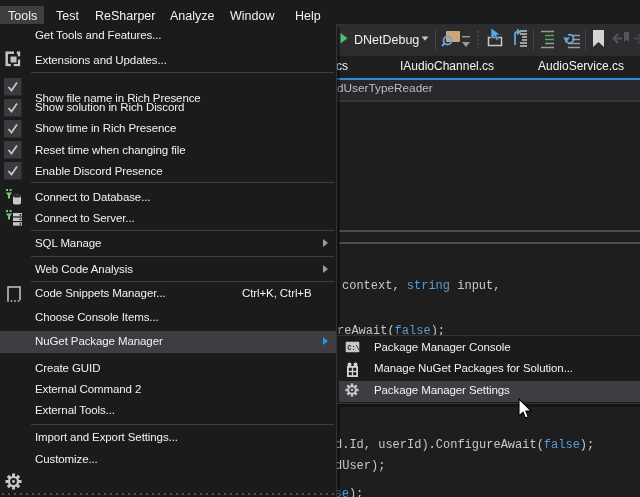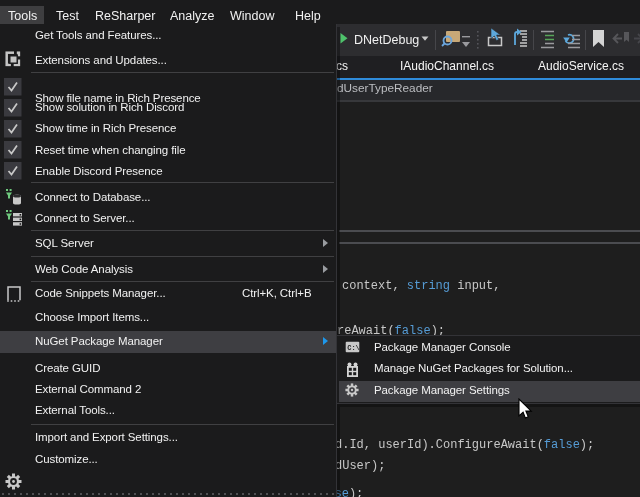--- a/index.html
+++ b/index.html
@@ -140,31 +140,31 @@
   <div class="mi" style="top:160.5px;height:21px;line-height:21px;">
       <span class="t">Enable Discord Presence</span>
     </div>
   <div class="mi" style="top:187px;height:21px;line-height:21px;">
       <span class="t">Connect to Database...</span>
     </div>
   <div class="mi" style="top:208px;height:21px;line-height:21px;">
       <span class="t">Connect to Server...</span>
     </div>
   <div class="mi" style="top:233px;height:21px;line-height:21px;">
-      <span class="t">SQL Server</span>
+      <span class="t">SQL Manage</span>
     </div>
   <div class="mi" style="top:258.5px;height:21px;line-height:21px;">
       <span class="t">Web Code Analysis</span>
     </div>
   <div class="mi" style="top:282.5px;height:21px;line-height:21px;">
       <span class="t">Code Snippets Manager...</span>
       <span class="t" style="left:242px;">Ctrl+K, Ctrl+B</span>
     </div>
   <div class="mi" style="top:307px;height:21px;line-height:21px;">
-      <span class="t">Choose Import Items...</span>
+      <span class="t">Choose Console Items...</span>
     </div>
   <div class="mi" style="top:331px;height:21px;line-height:21px;">
       <span class="t">NuGet Package Manager</span>
     </div>
   <div class="mi" style="top:357.5px;height:21px;line-height:21px;">
       <span class="t">Create GUID</span>
     </div>
   <div class="mi" style="top:378.5px;height:21px;line-height:21px;">
       <span class="t">External Command 2</span>
     </div>

